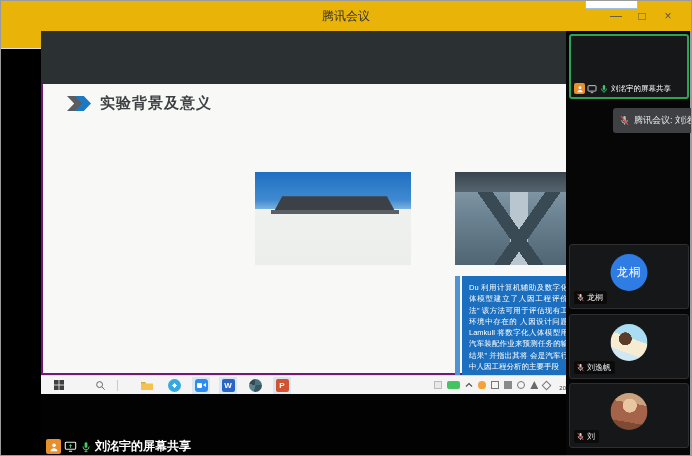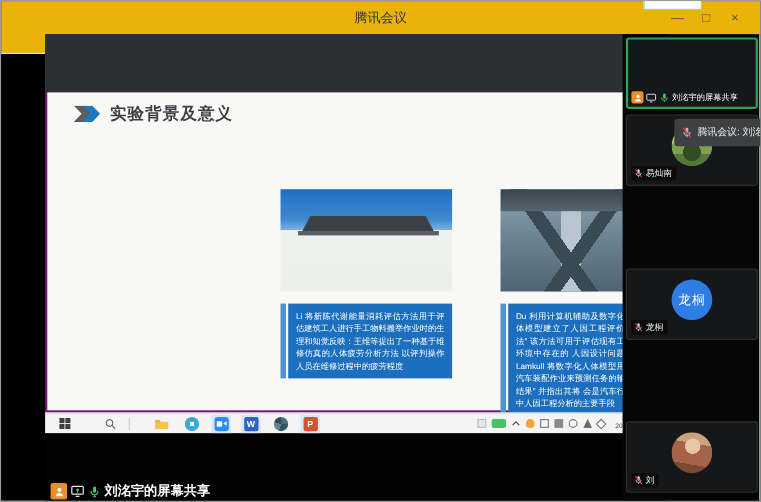--- a/index.html
+++ b/index.html
@@ -147,24 +147,20 @@
       <div class="slide">
         <div class="slide-title-row">
           <span class="chev chev-gray"></span>
           <span class="chev chev-blue"></span>
           <span class="slide-title">实验背景及意义</span>
         </div>
 
 
         <div class="col col2">
           <div class="simg img-roof"></div>
-          <div class="tbox">
-            <div class="tbar"></div>
-            <div class="ttext">Li 将新陈代谢能量消耗评估方法用于评估建筑工人进行手工物料搬举作业时的生理和知觉反映：王维等提出了一种基于维修仿真的人体疲劳分析方法 以评判操作人员在维修过程中的疲劳程度</div>
-          </div>
         </div>
 
         <div class="col col3">
           <div class="simg img-stairs"></div>
           <div class="tbox">
             <div class="tbar"></div>
             <div class="ttext">Du 利用计算机辅助及数字化人体模型建立了人因工程评价方法” 该方法可用于评估现有工作环境中存在的 人因设计问题。Lamkull 将数字化人体模型用于 汽车装配作业来预测任务的输出结果” 并指出其将 会是汽车行业中人因工程分析的主要手段</div>
           </div>
         </div>
       </div>
@@ -274,51 +270,51 @@
             <svg width="10" height="10" viewBox="0 0 12 12">
                 <path d="M4.6 2.6a1.4 1.4 0 0 1 2.8 0v3a1.4 1.4 0 0 1-2.8 0z" fill="#45c868"></path>
                 <path d="M3 5.4v.4a3 3 0 0 0 6 0v-.4" fill="none" stroke="#45c868" stroke-width="1"></path>
                 <path d="M6 9v1.6" stroke="#45c868" stroke-width="1"></path>
               </svg>
           </span>
           <span class="lbl">刘洺宇的屏幕共享</span>
         </div>
       </div>
 
-      <div class="tile" style="top:73px">
-        <div class="avatar photo-green"></div>
+
+
+      <div class="tile" style="top:213px">
+        <div class="avatar">龙桐</div>
         <div class="name-pill">
           <span>
             <svg width="9" height="9" viewBox="0 0 12 12">
                 <path d="M4.6 2.6a1.4 1.4 0 0 1 2.8 0v3a1.4 1.4 0 0 1-2.8 0z" fill="#d9d9d9"></path>
                 <path d="M3 5.4v.4a3 3 0 0 0 6 0v-.4" fill="none" stroke="#d9d9d9" stroke-width="1"></path>
                 <path d="M6 9v1.6" stroke="#d9d9d9" stroke-width="1"></path>
                 <path d="M2.2 1.2l7.6 9.6" stroke="#e04646" stroke-width="1.3"></path>
               </svg>
           </span>
-          <span class="nm">易灿南</span>
-        </div>
-      </div>
-
-
-      <div class="tile" style="top:213px">
-        <div class="avatar">龙桐</div>
+          <span class="nm">龙桐</span>
+        </div>
+      </div>
+
+      <div class="tile" style="top:283px">
+        <div class="avatar photo-anime"></div>
         <div class="name-pill">
           <span>
             <svg width="9" height="9" viewBox="0 0 12 12">
                 <path d="M4.6 2.6a1.4 1.4 0 0 1 2.8 0v3a1.4 1.4 0 0 1-2.8 0z" fill="#d9d9d9"></path>
                 <path d="M3 5.4v.4a3 3 0 0 0 6 0v-.4" fill="none" stroke="#d9d9d9" stroke-width="1"></path>
                 <path d="M6 9v1.6" stroke="#d9d9d9" stroke-width="1"></path>
                 <path d="M2.2 1.2l7.6 9.6" stroke="#e04646" stroke-width="1.3"></path>
               </svg>
           </span>
-          <span class="nm">龙桐</span>
-        </div>
-      </div>
-
+          <span class="nm">刘逸帆</span>
+        </div>
+      </div>
 
       <div class="tile" style="top:352px">
         <div class="avatar photo-portrait"></div>
         <div class="name-pill">
           <span>
             <svg width="9" height="9" viewBox="0 0 12 12">
                 <path d="M4.6 2.6a1.4 1.4 0 0 1 2.8 0v3a1.4 1.4 0 0 1-2.8 0z" fill="#d9d9d9"></path>
                 <path d="M3 5.4v.4a3 3 0 0 0 6 0v-.4" fill="none" stroke="#d9d9d9" stroke-width="1"></path>
                 <path d="M6 9v1.6" stroke="#d9d9d9" stroke-width="1"></path>
                 <path d="M2.2 1.2l7.6 9.6" stroke="#e04646" stroke-width="1.3"></path>

